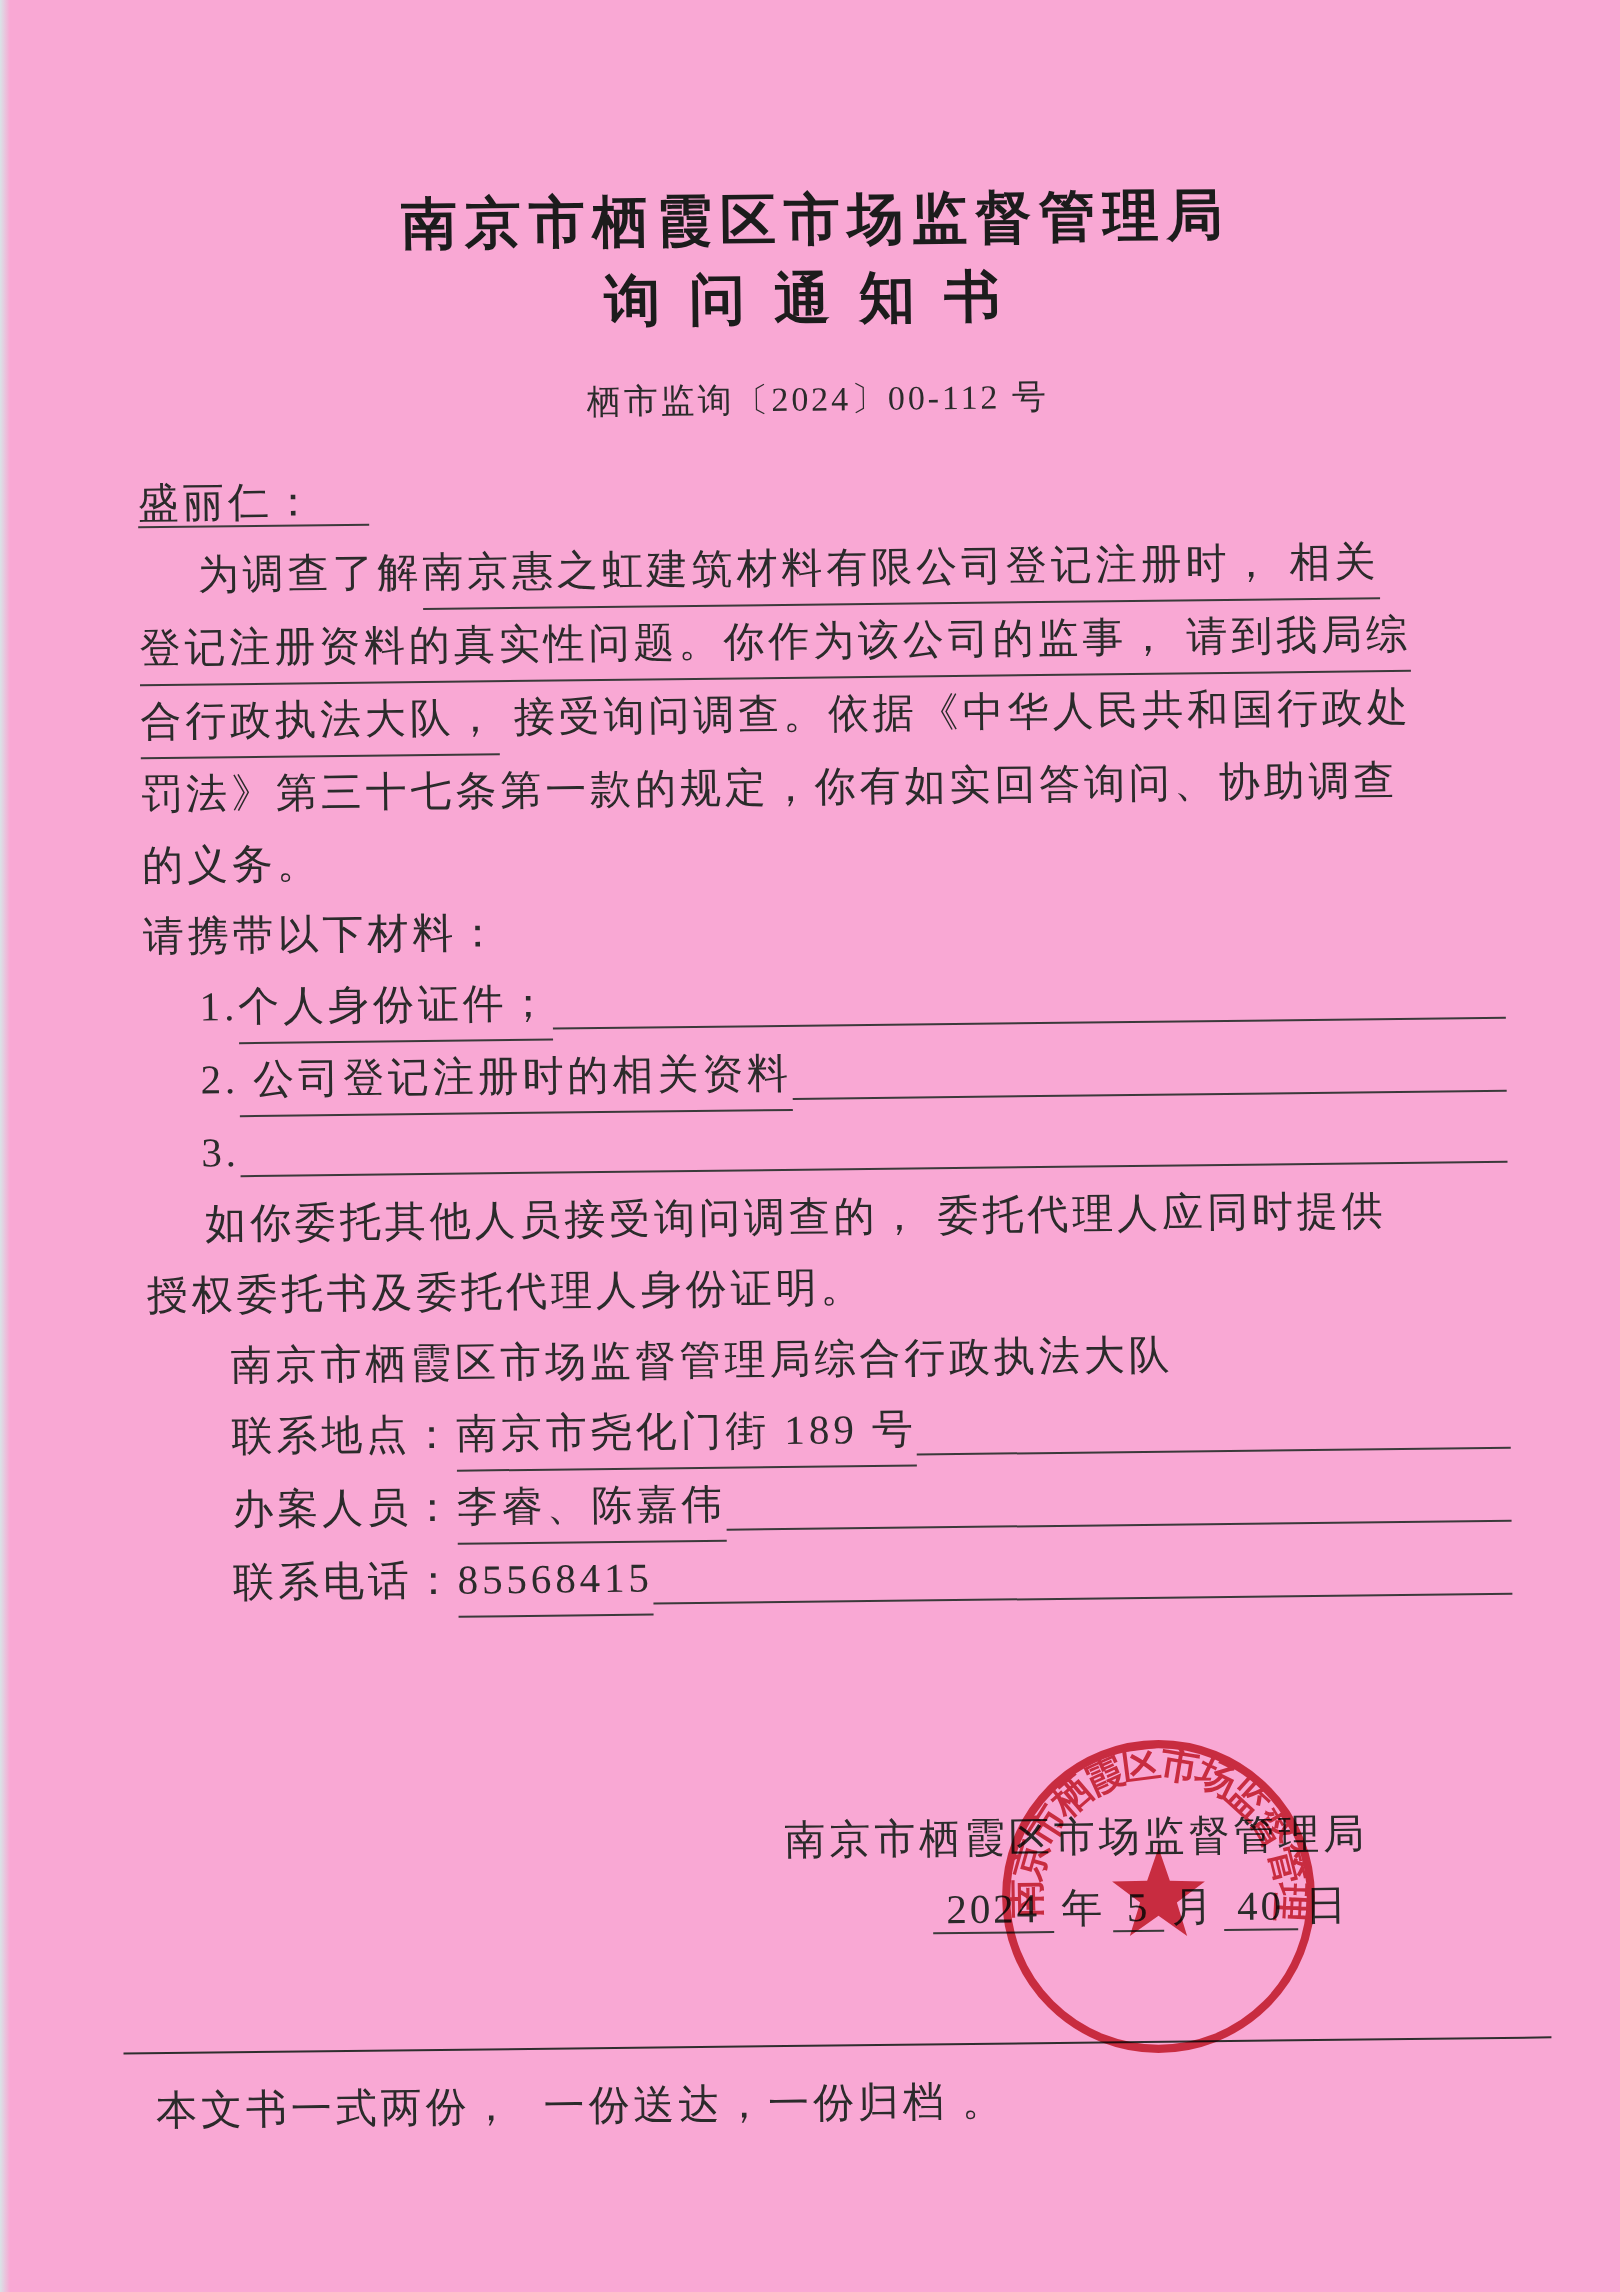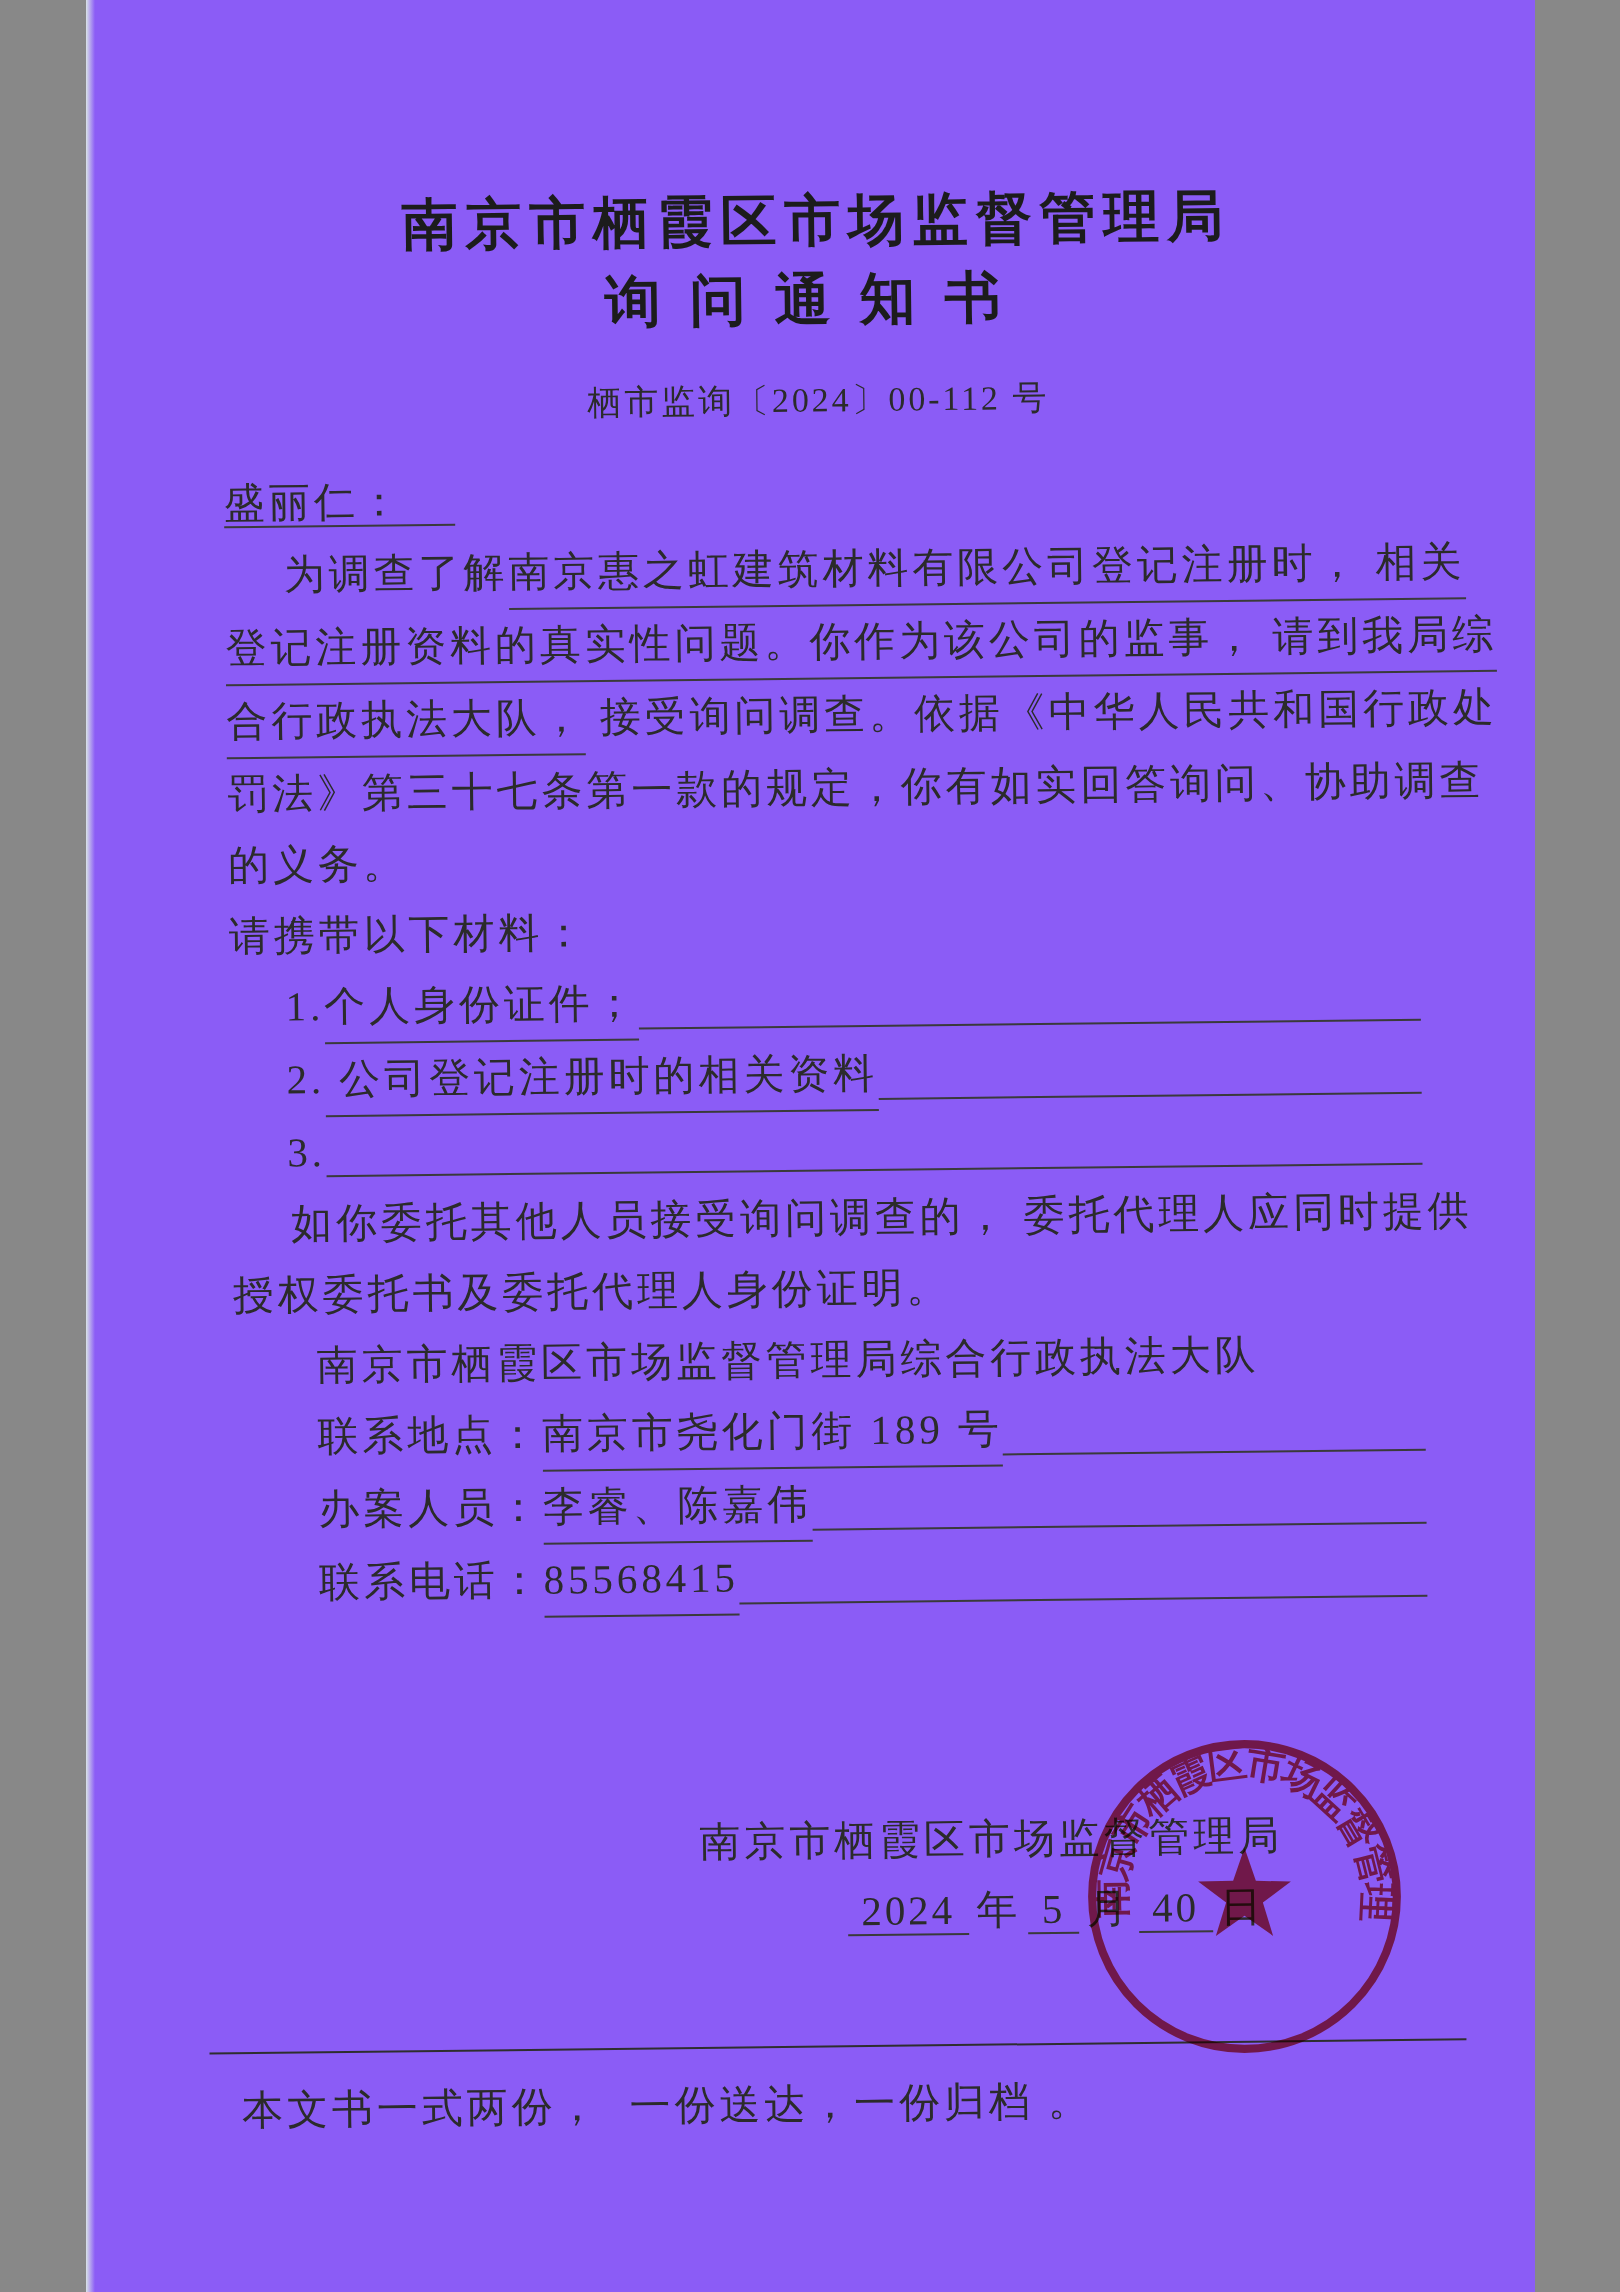--- a/index.html
+++ b/index.html
@@ -1,20 +1,20 @@
 <!DOCTYPE html>
 <html><head>
 <meta charset="utf-8">
 <style>
   html,body { margin:0; padding:0; background:#888; }
   .page {
     position:relative;
-    width:1449px; height:2293px;
+    width:1620px; height:2293px;
     margin:0 auto;
-    background:#8b5cf6;
+    background:#f9a8d4;
     overflow:hidden;
     font-family:"Liberation Serif","DejaVu Serif",serif;
     color:#2b2b2b;
   }
   .scan-edge {
     position:absolute; left:0; top:0; bottom:0; width:9.8px;
     background:linear-gradient(to right,#d9e3e7,rgba(255,255,255,0));
     z-index:3;
   }
   .content {

